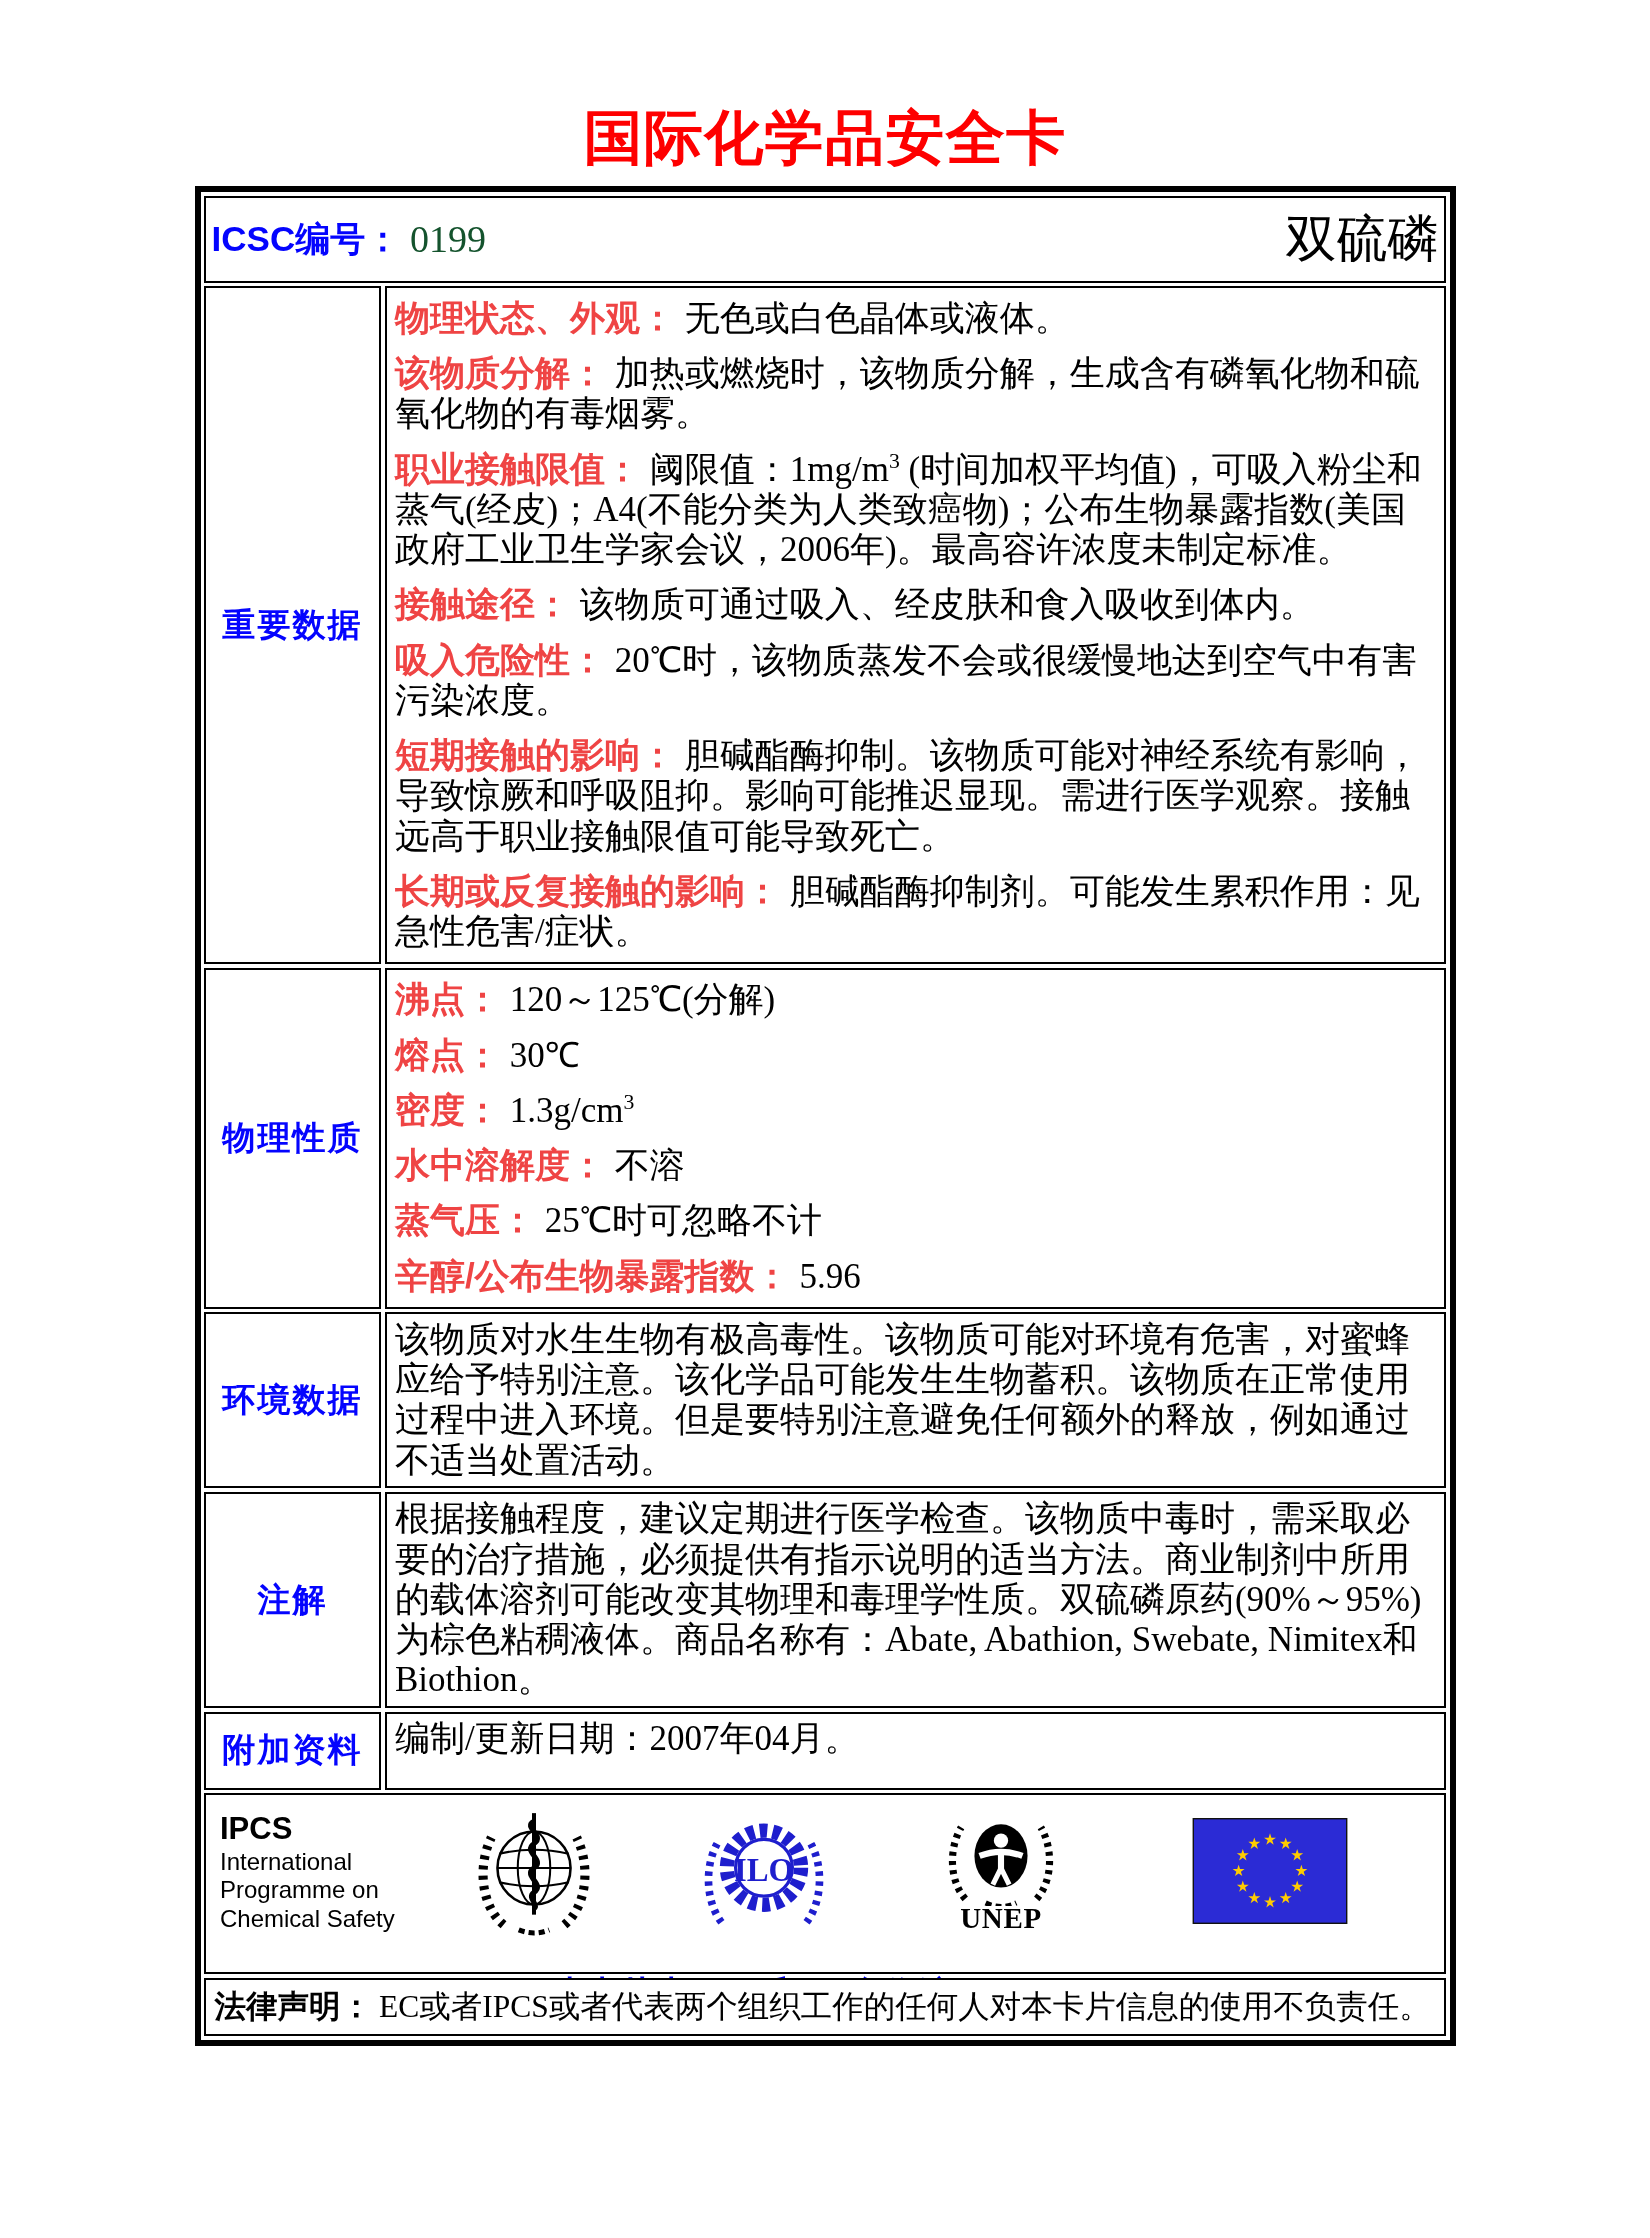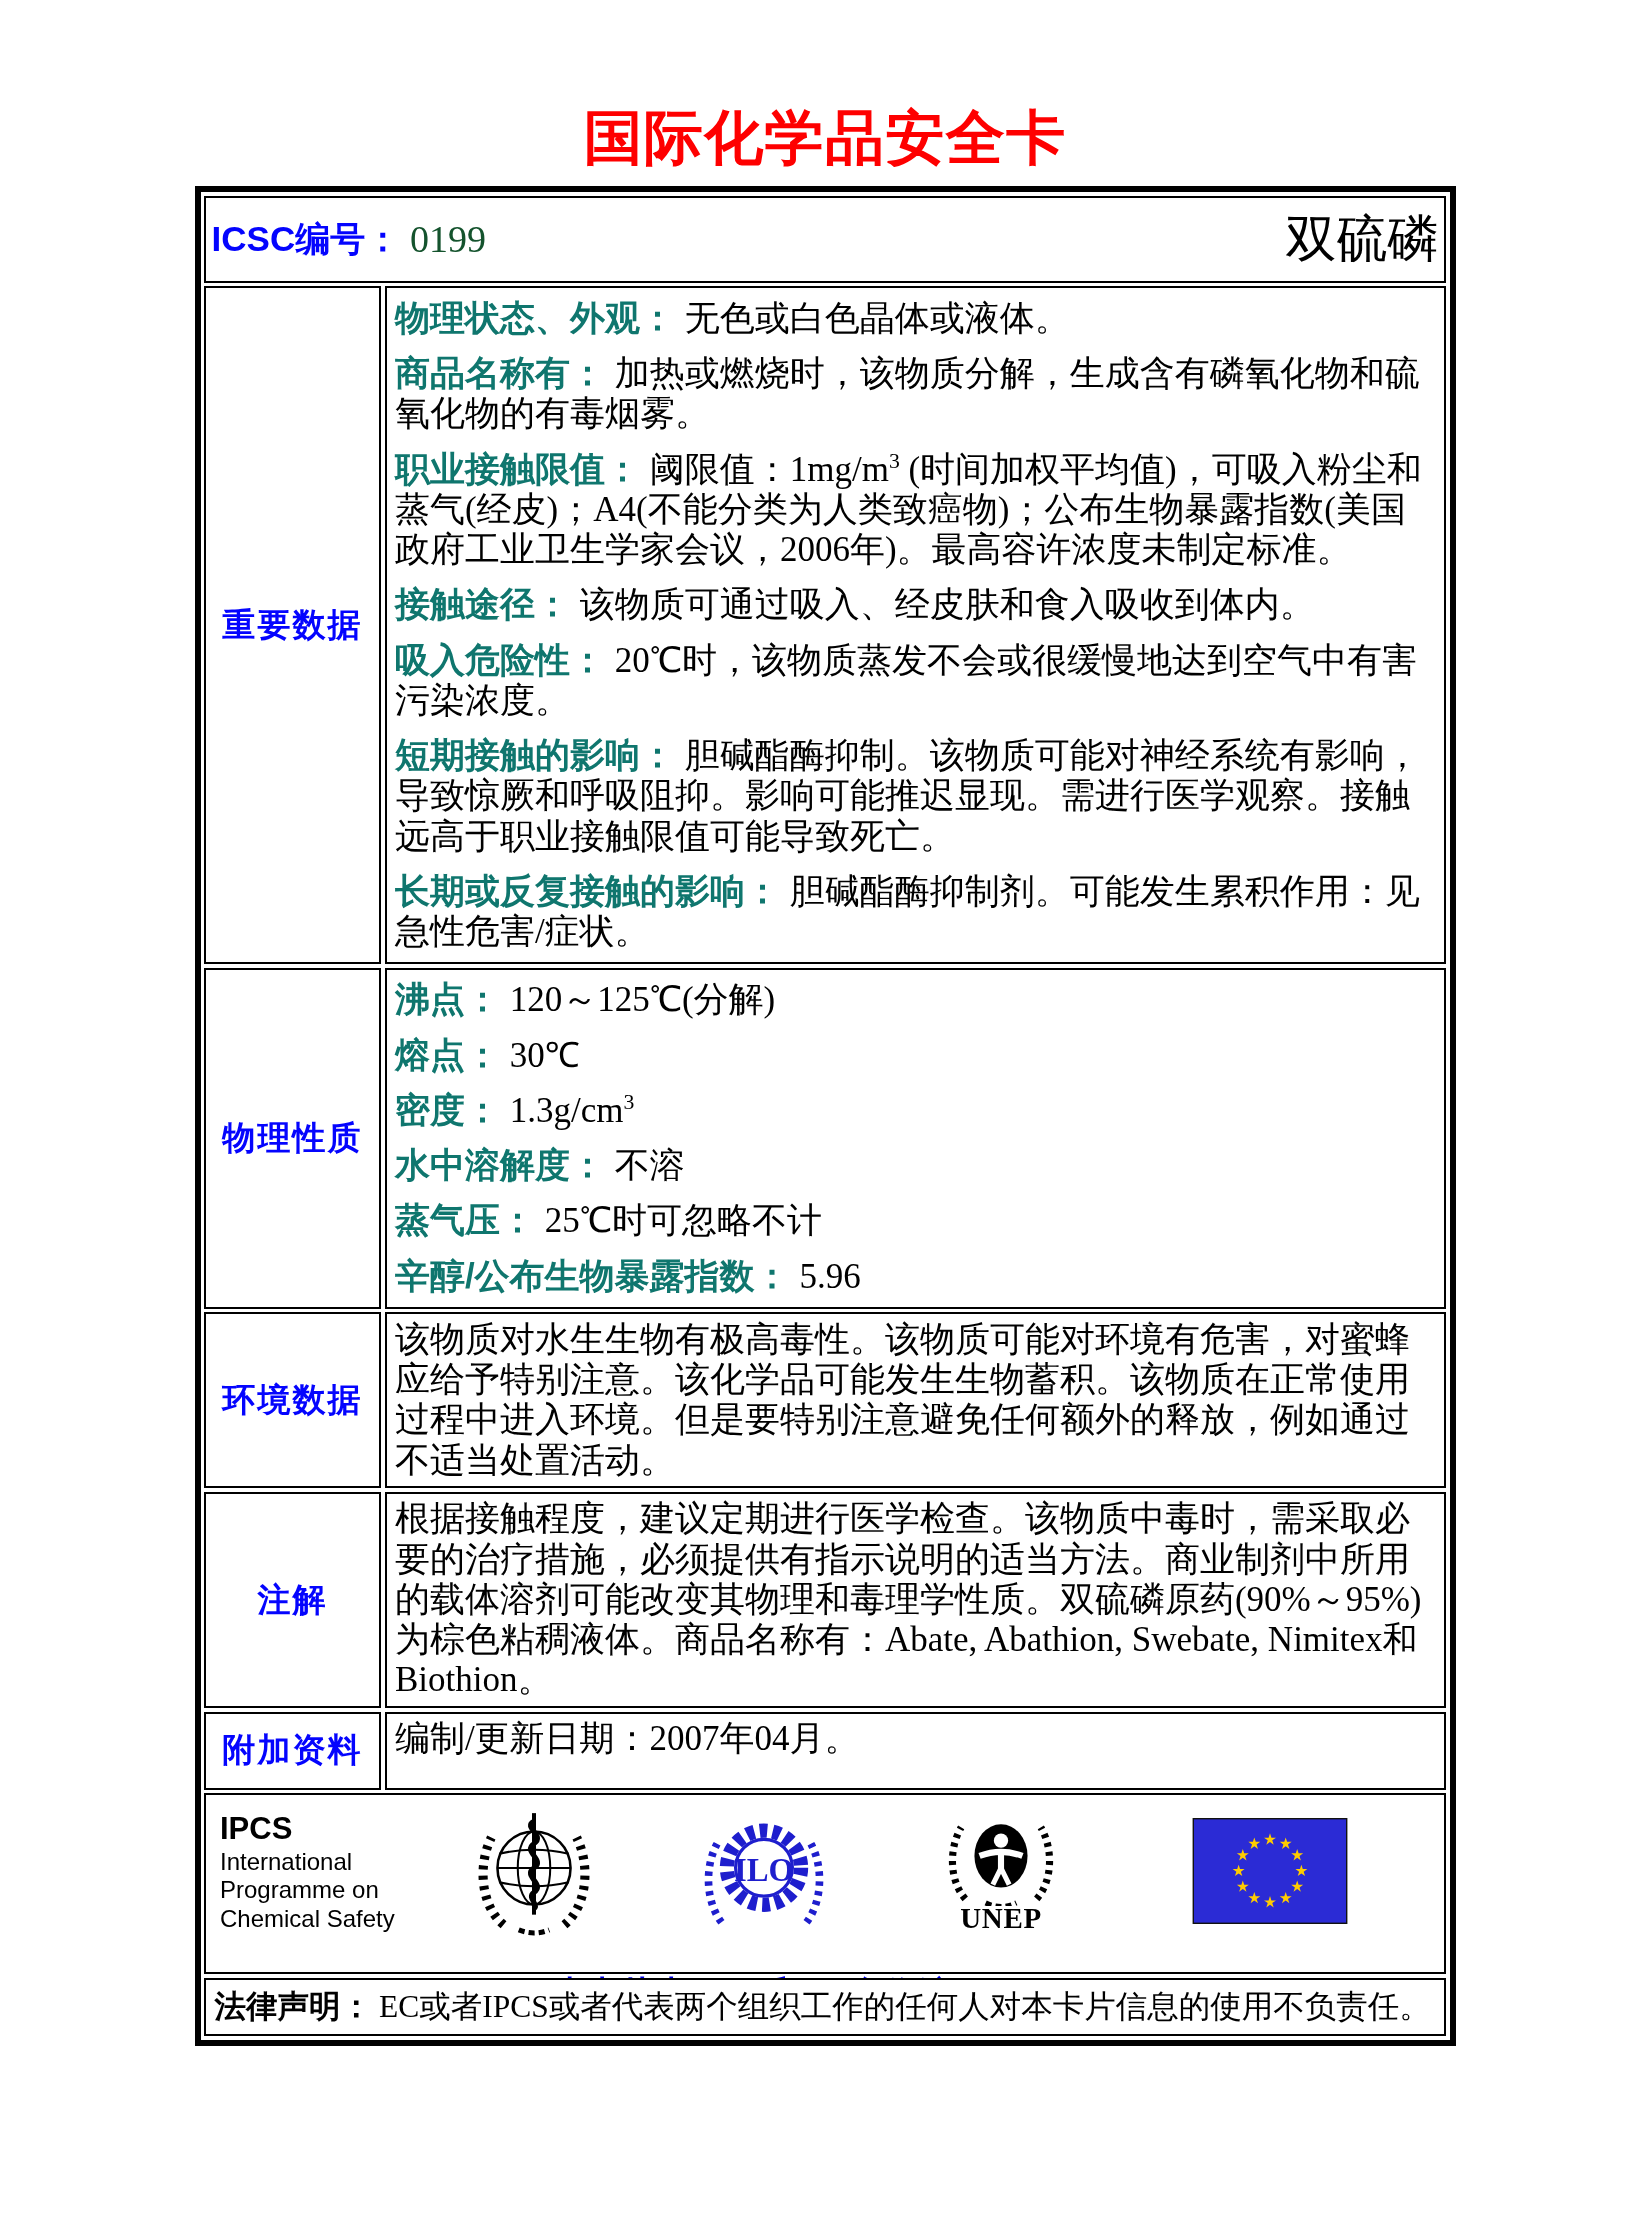--- a/index.html
+++ b/index.html
@@ -27,21 +27,21 @@
   .hdr-right{font-size:51px;}
   
   .label-cell{
     flex:0 0 177px;display:flex;align-items:center;justify-content:center;
     color:#0404fe;font-weight:bold;font-size:33px;letter-spacing:2.1px;
     font-family:"Liberation Sans",sans-serif;text-align:center;
   }
   .content-cell{flex:1;padding:9.8px 8.4px;font-size:35px;line-height:1.15;}
   .content-cell p{margin:0 0 14px;}
   .content-cell p:last-child{margin-bottom:0;}
-  .content-cell .k{color:#0f766e;font-weight:bold;font-family:"Liberation Sans",sans-serif;margin-right:9.8px;}
+  .content-cell .k{color:#ef4444;font-weight:bold;font-family:"Liberation Sans",sans-serif;margin-right:9.8px;}
   .content-cell sup{font-size:0.62em;line-height:0;vertical-align:super;}
   .tight{padding:5.6px 8.4px;}
   .tight p{margin:0;}
   .additional-cell{min-height:78px;}
   
   .footer-cell{flex:1;height:181px;display:flex;flex-direction:column;justify-content:space-between;padding:9.8px 14px 4.2px;gap:32px;}
   .logos{display:flex;align-items:center;}
   .ipcs{width:210px;font-family:"Liberation Sans",sans-serif;line-height:1.18;}
   .ipcs-acronym{font-size:31px;font-weight:bold;}
   .ipcs-sub{font-size:24px;}
@@ -71,21 +71,21 @@
         <span class="hdr-num">0199</span>
       </div>
       <div class="hdr-right">双硫磷</div>
     </div>
   </div>
 
   <div class="row">
     <div class="cell label-cell">重要数据</div>
     <div class="cell content-cell">
       <p><span class="k">物理状态、外观：</span><span>无色或白色晶体或液体。</span></p>
-      <p><span class="k">商品名称有：</span><span>加热或燃烧时，该物质分解，生成含有磷氧化物和硫氧化物的有毒烟雾。</span></p>
+      <p><span class="k">该物质分解：</span><span>加热或燃烧时，该物质分解，生成含有磷氧化物和硫氧化物的有毒烟雾。</span></p>
       <p><span class="k">职业接触限值：</span><span>阈限值：1mg/m</span><sup>3</sup><span> (时间加权平均值)，可吸入粉尘和蒸气(经皮)；A4(不能分类为人类致癌物)；公布生物暴露指数(美国政府工业卫生学家会议，2006年)。最高容许浓度未制定标准。</span></p>
       <p><span class="k">接触途径：</span><span>该物质可通过吸入、经皮肤和食入吸收到体内。</span></p>
       <p><span class="k">吸入危险性：</span><span>20℃时，该物质蒸发不会或很缓慢地达到空气中有害污染浓度。</span></p>
       <p><span class="k">短期接触的影响：</span><span>胆碱酯酶抑制。该物质可能对神经系统有影响，导致惊厥和呼吸阻抑。影响可能推迟显现。需进行医学观察。接触远高于职业接触限值可能导致死亡。</span></p>
       <p><span class="k">长期或反复接触的影响：</span><span>胆碱酯酶抑制剂。可能发生累积作用：见急性危害/症状。</span></p>
     </div>
   </div>
 
   <div class="row">
     <div class="cell label-cell">物理性质</div>

